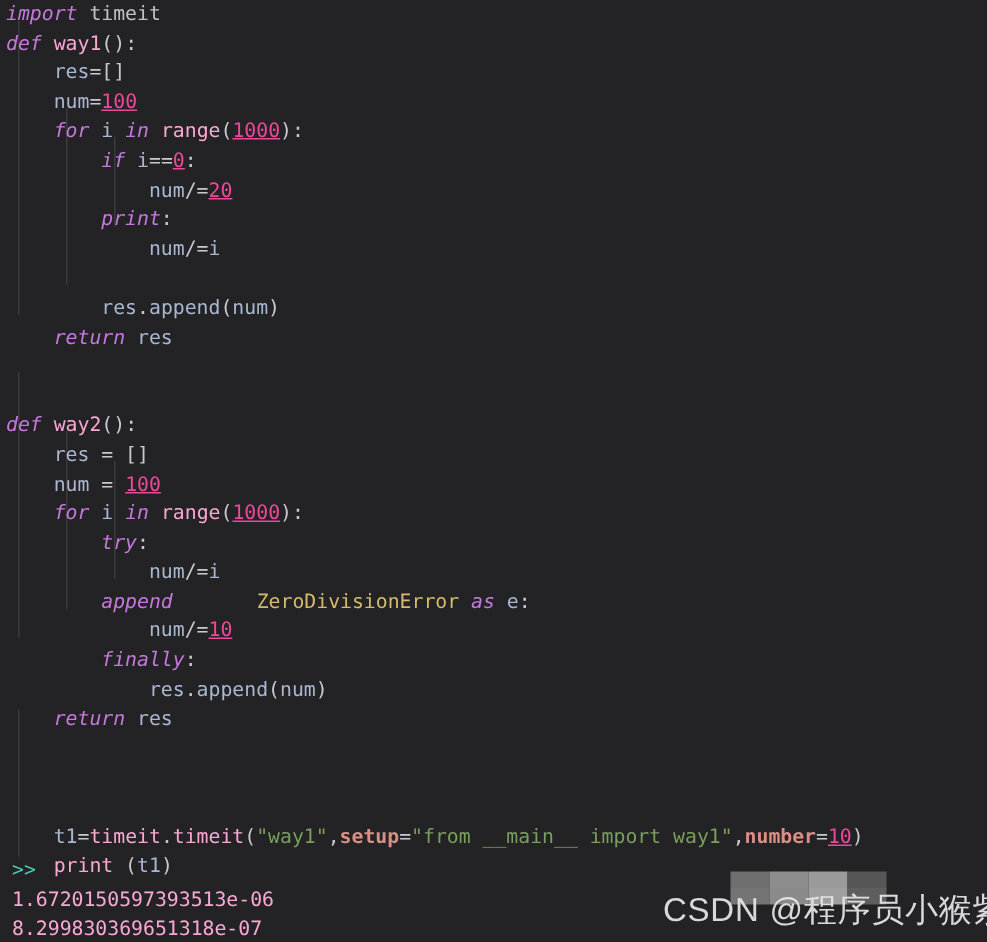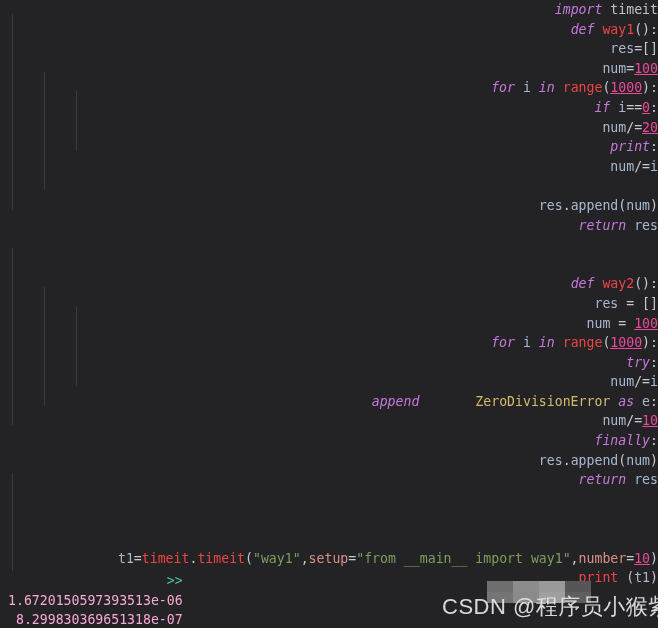--- a/index.html
+++ b/index.html
@@ -18,21 +18,20 @@
   
   #editor {
     position: absolute;
     left: 0;
     top: 0;
     width: 658px;
     height: 628px;
     background: #232326;
     padding: 0;
     box-sizing: border-box;
-    text-align: right;
   }
   .code-line {
     height: 19.6px;
     line-height: 19.6px;
     font-size: 13.2px;
     white-space: pre;
     padding-left: 4px;
     letter-spacing: 0px;
     color: #c8c8d0;
     position: relative;
@@ -47,28 +46,28 @@
     pointer-events: none;
   }
   .guide {
     position: absolute;
     width: 1px;
     background: #3a3a40;
   }
 
   
   .kw      { color: #c678dd; font-style: italic; }   
-  .fn      { color: #ef4444; }                        
+  .fn      { color: #f9a8d4; }                        
   .var     { color: #a9b7d0; }                        
   .num     { color: #ec4899; text-decoration: underline; }                        
   .str     { color: #7a9f5c; }                        
   .op      { color: #c8c8d0; }                        
   .exc     { color: #d4ba6a; margin-left: 48px; }                        
   .dunder  { color: #d6d6dc; }                        
-  .param   { color: #d98f85; }                        
+  .param   { color: #d98f85; font-weight: bold; }                        
   .plain   { color: #c0c0c8; }
 
   
   .prompt  { color: #4ec9b0; font-size: 13.2px; }
   .outline { color: #f9a8d4; font-size: 13.2px; }
 
   
   #watermark {
     position: absolute;
     left: 442px;

